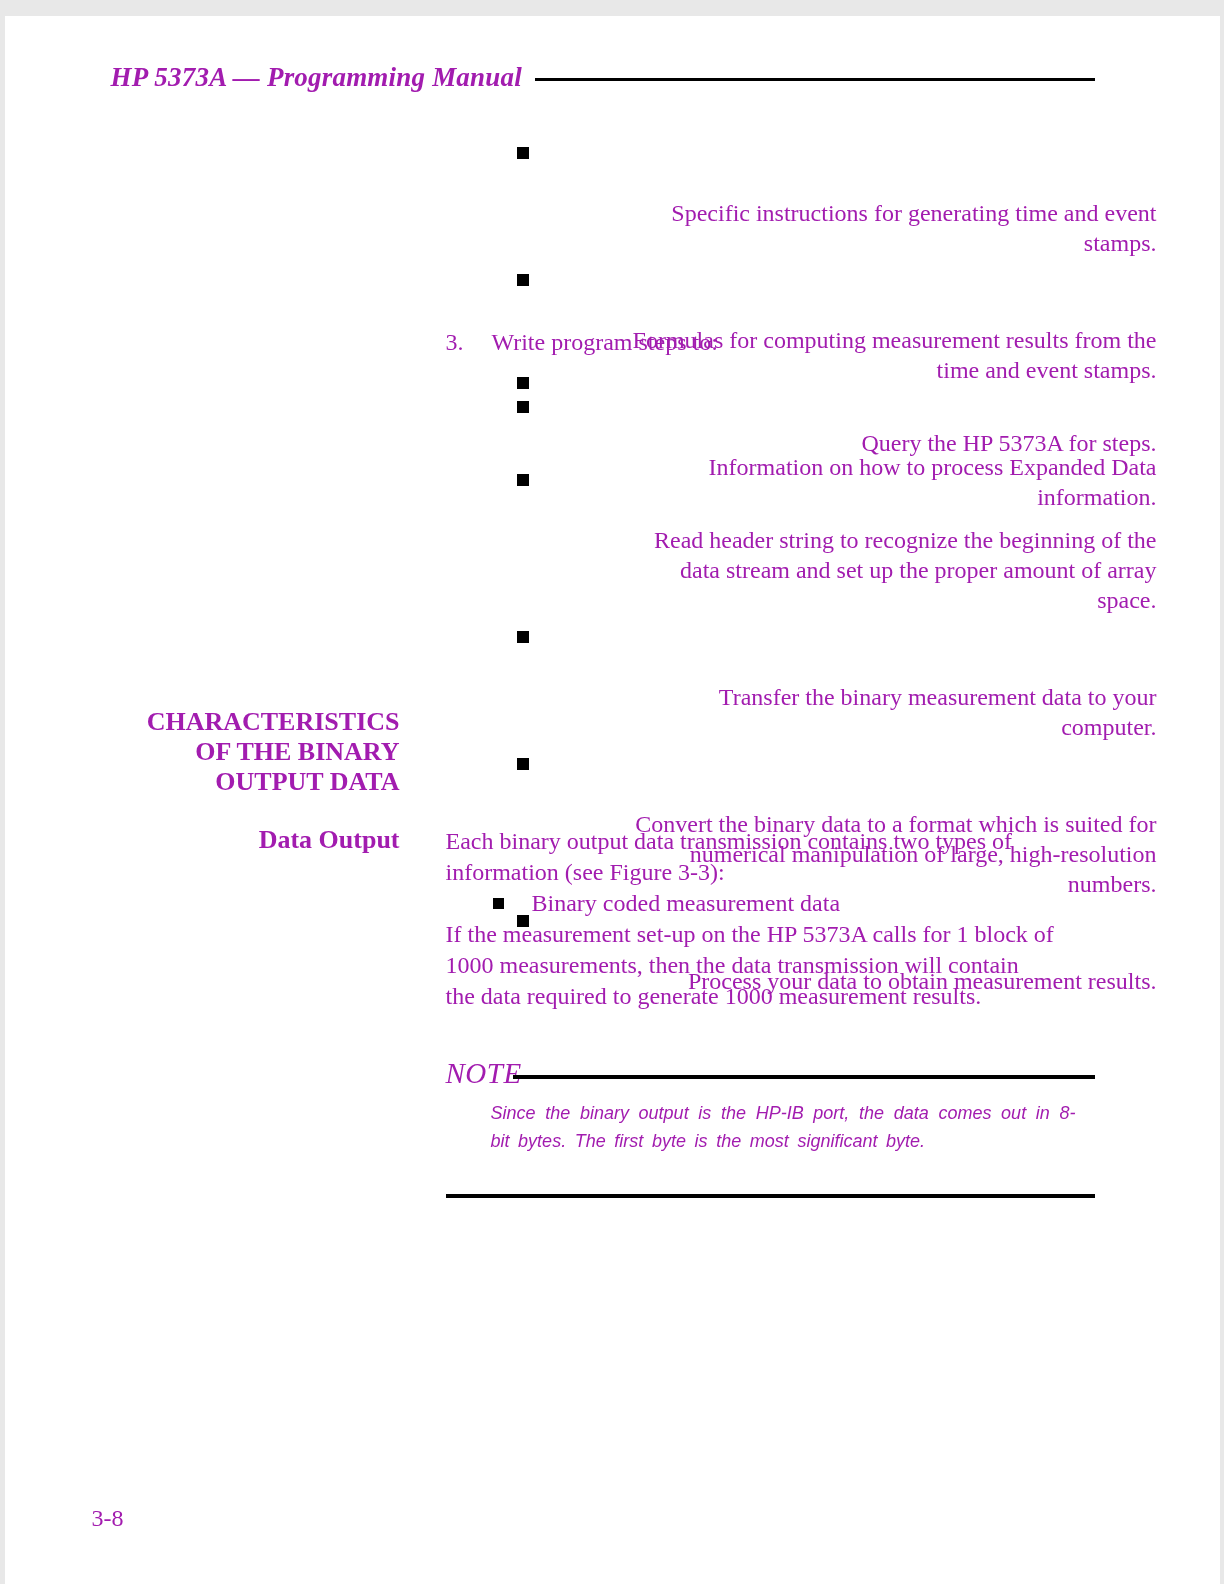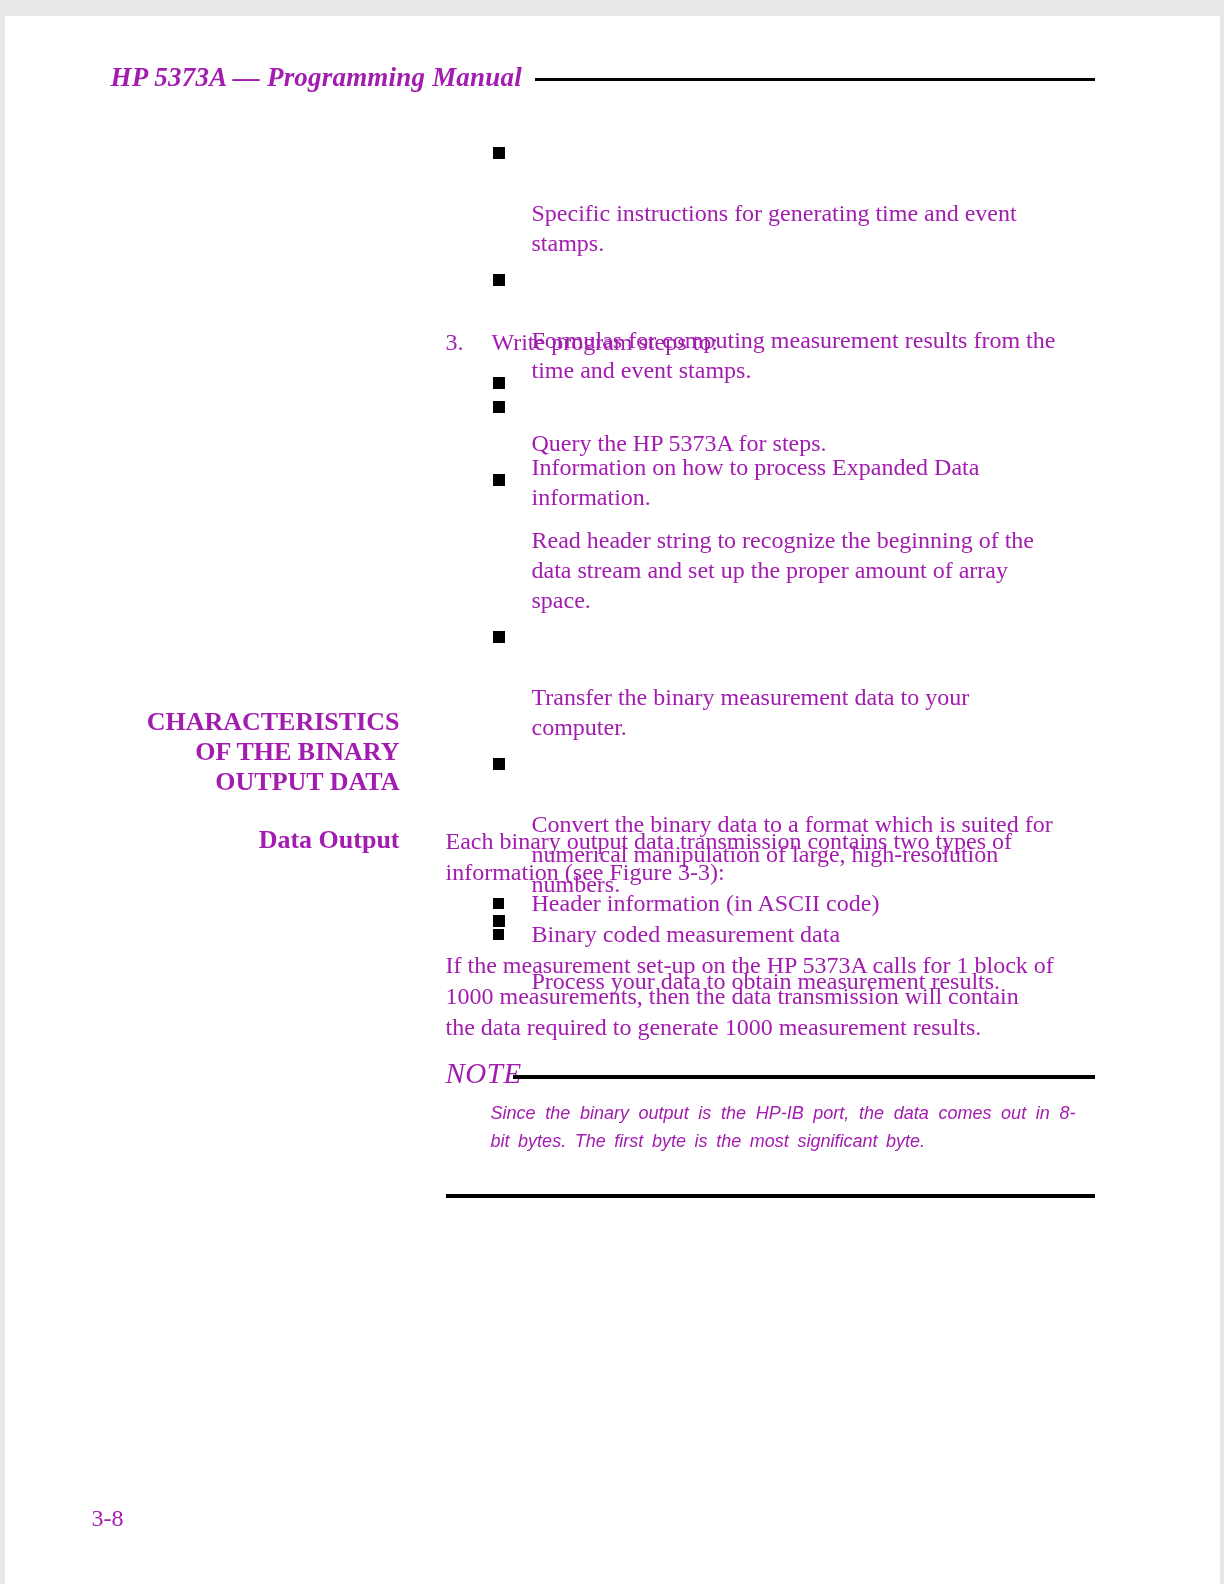--- a/index.html
+++ b/index.html
@@ -17,21 +17,21 @@
   
   .hdr-title{
     left:106px;top:46px;
     font-size:27px;font-weight:bold;font-style:italic;
     letter-spacing:0.2px;
     white-space:nowrap;
   }
   .hdr-rule{left:530px;top:62px;width:560px;height:3px;background:#000;}
 
   
-  .blist{left:488px;width:640px;}
+  .blist{left:512px;width:640px;text-align:right;}
   #list1{top:122px;}
   #list2{top:352px;}
   .blist .item{
     position:relative;
     padding-left:39px;
     font-size:24px;line-height:30px;
     margin-bottom:7px;
     white-space:pre-line;
   }
   .sq{
@@ -148,21 +148,20 @@
     <div>OF THE BINARY</div>
     <div>OUTPUT DATA</div>
   </div>
 
   <div class="abs" id="body">
     <div class="para"><span class="frag">Each binary output data transmission contains two types of
 information (see </span><span class="fig-ref">Figure 3-3</span><span>):</span></div>
     <div class="mini">
       <div class="item">
         <span class="sq"></span>
-        <span>Header information (in ASCII code)</span>
       </div>
       <div class="item">
         <span class="sq"></span>
         <span>Binary coded measurement data</span>
       </div>
     </div>
     <div class="para">If the measurement set-up on the HP 5373A calls for 1 block of
 1000 measurements, then the data transmission will contain
 the data required to generate 1000 measurement results.</div>
   </div>

